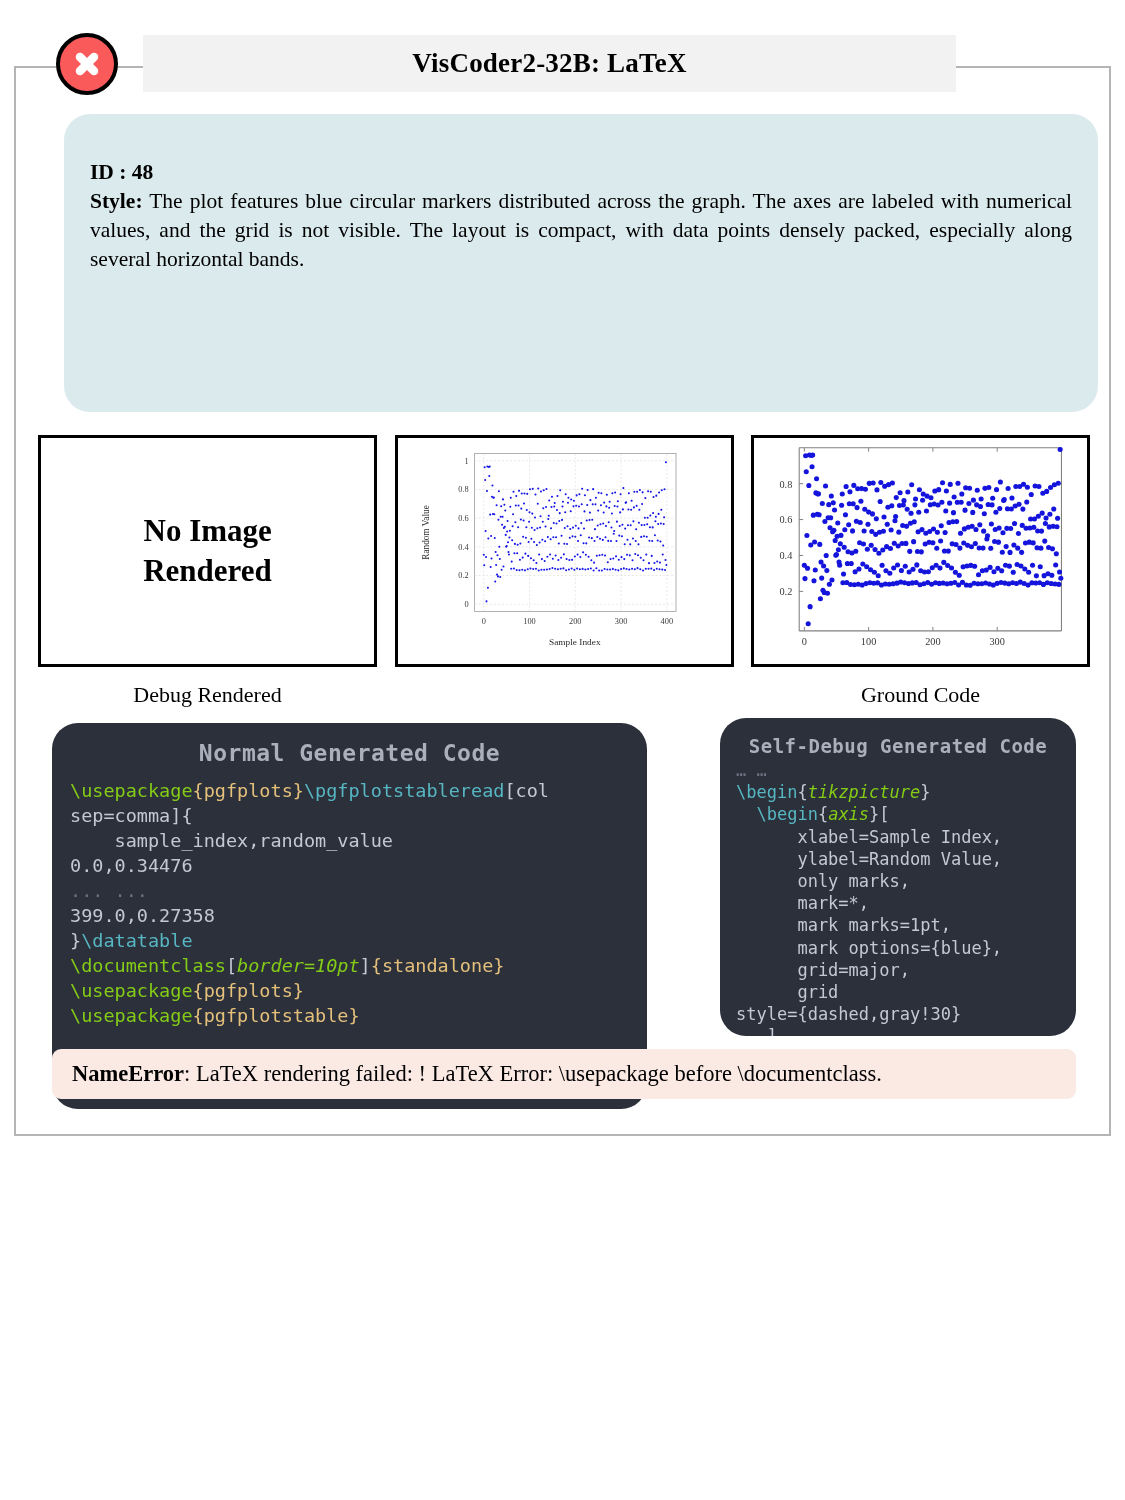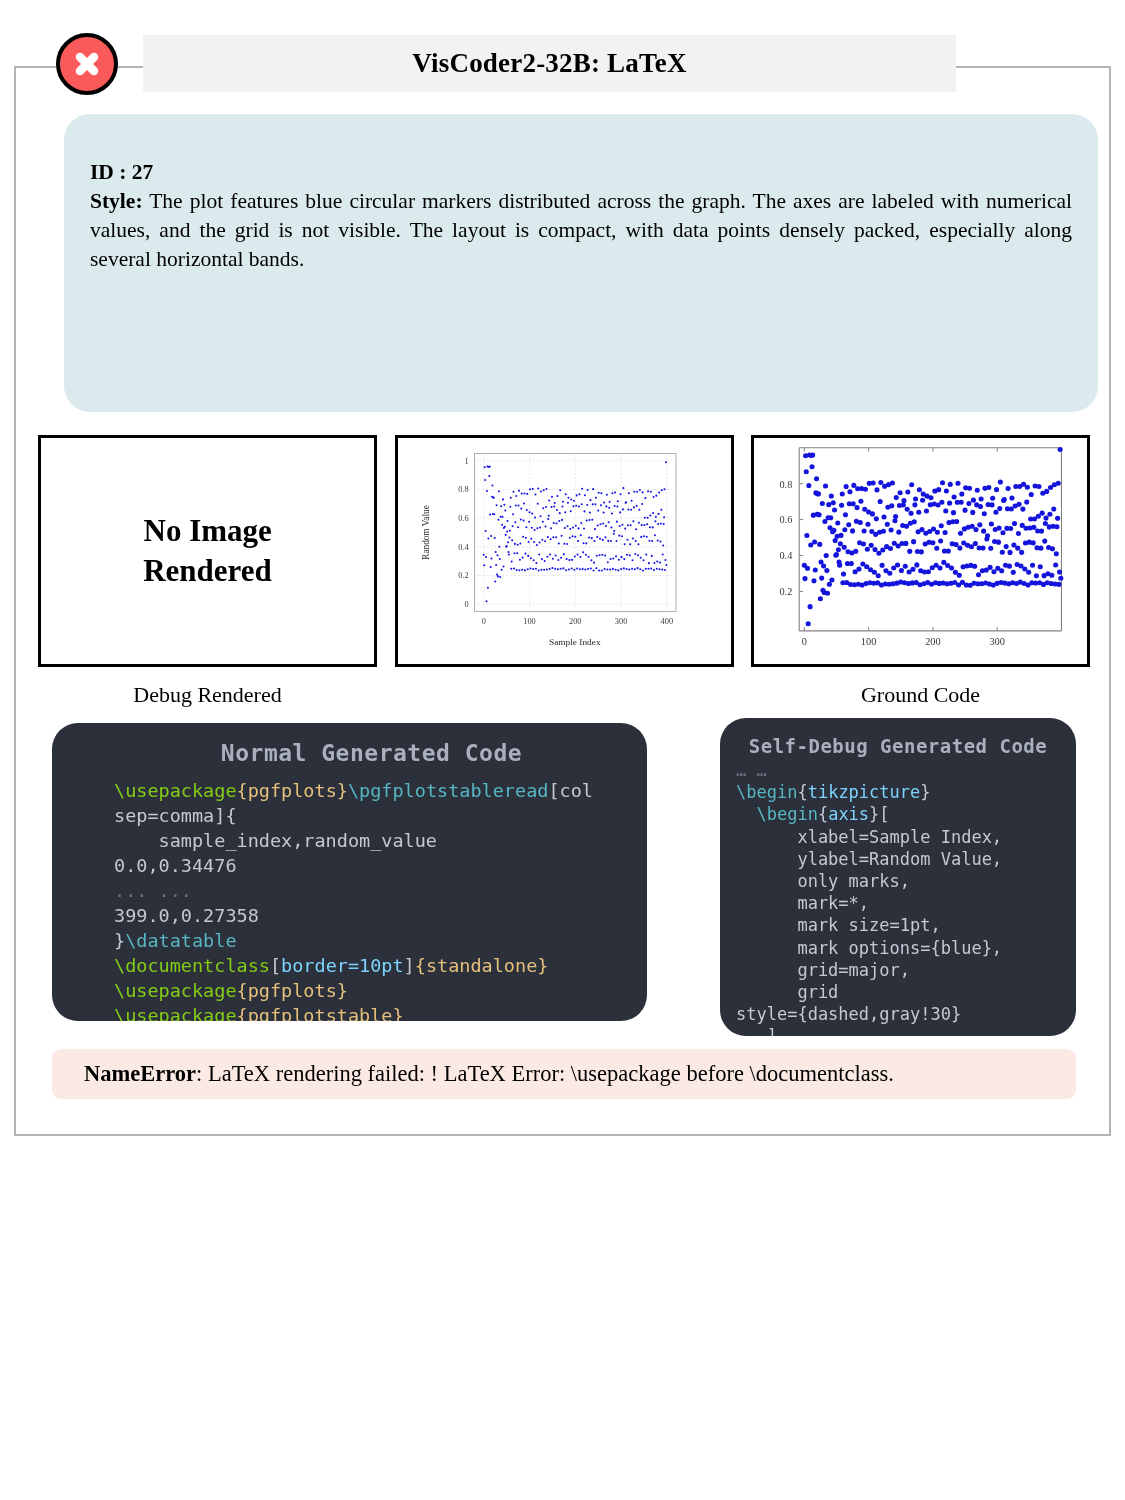--- a/index.html
+++ b/index.html
@@ -155,21 +155,21 @@
     top: 655px;
     width: 1024px;
     height: 313px;
   }
   .code-box {
     position: absolute;
     background: #2b303b;
     border-radius: 26px;
     overflow: hidden;
   }
-  .code-box.normal { left: 0px;  top: 0px; width: 595px; height: 298px; padding-left: 44px; }
+  .code-box.normal { left: 0px;  top: 0px; width: 595px; height: 386px; }
   .code-box.debug  { left: 668px; top: -5px; width: 356px; height: 318px; }
 
   .code-title {
     text-align: center;
     font-family: "DejaVu Sans Mono", monospace;
     font-weight: bold;
     color: #a9b0bb;
     letter-spacing: 0.5px;
   }
   .code-box.normal .code-title { font-size: 23px; padding: 17px 0 10px 0; }
@@ -180,55 +180,55 @@
     font-family: "DejaVu Sans Mono", monospace;
     color: #c3c9d3;
     white-space: pre;
   }
   .code-box.normal pre.code { font-size: 18.5px; line-height: 25px; padding: 2px 0 0 18px; }
   .code-box.debug  pre.code { font-size: 17px;   line-height: 22.2px; padding: 0 0 0 16px; }
 
   .c-cmd   { color: #84cc16; }            
   .c-arg   { color: #e5c07b; }            
   .c-env   { color: #56b6c2; }            
-  .c-opt   { color: #7dd3fc; }  
+  .c-opt   { color: #84cc16; font-style: italic; }  
   .c-plain { color: #c3c9d3; }
   .c-dots  { color: #6b7280; }
 
   
   .error-bar {
     position: absolute;
     left: 36px;
     top: 981px;
     width: 1024px;
     height: 50px;
     background: #fbe9e4;
     border-radius: 9px;
     display: flex;
     align-items: center;
-    padding-left: 32px;
+    padding-left: 20px;
   }
   .error-bar .etext {
     font-family: "Liberation Serif", serif;
     font-size: 22.5px;
     color: #000000;
     white-space: nowrap;
   }
   .error-bar .etext b { font-weight: bold; }
 </style>
 </head>
 <body>
 
 <div class="page">
 
   <div class="card">
 
     <div class="task-panel">
       <p class="idline">
-        <b>ID : 27</b>
+        <b>ID : 48</b>
       </p>
       <p><b>Style:</b><span> The plot features blue circular markers distributed across the graph. The axes are labeled with numerical values, and the grid is not visible. The layout is compact, with data points densely packed, especially along several horizontal bands.</span></p>
     </div>
 
     <div class="img-row">
 
       <div class="img-box">
         <div class="noimg">
           <span>
             <span>No Image</span><br>
@@ -1138,21 +1138,21 @@
 
       <div class="code-box debug">
         <div class="code-title">Self-Debug Generated Code</div>
         <pre class="code" id="code-debug"><span class="c-dots">… …</span>
 <span class="c-env">\begin</span><span class="c-plain">{</span><span class="c-opt">tikzpicture</span><span class="c-plain">}</span>
 <span class="c-env">  \begin</span><span class="c-plain">{</span><span class="c-opt">axis</span><span class="c-plain">}[</span>
 <span class="c-plain">      xlabel=Sample Index,</span>
 <span class="c-plain">      ylabel=Random Value,</span>
 <span class="c-plain">      only marks,</span>
 <span class="c-plain">      mark=*,</span>
-<span class="c-plain">      mark size=1pt,</span>
+<span class="c-plain">      mark marks=1pt,</span>
 <span class="c-plain">      mark options={blue},</span>
 <span class="c-plain">      grid=major,</span>
 <span class="c-plain">      grid</span>
 <span class="c-plain">style={dashed,gray!30}</span>
 <span class="c-plain">   ]</span>
 </pre>
       </div>
     </div>
 
     <div class="error-bar">

